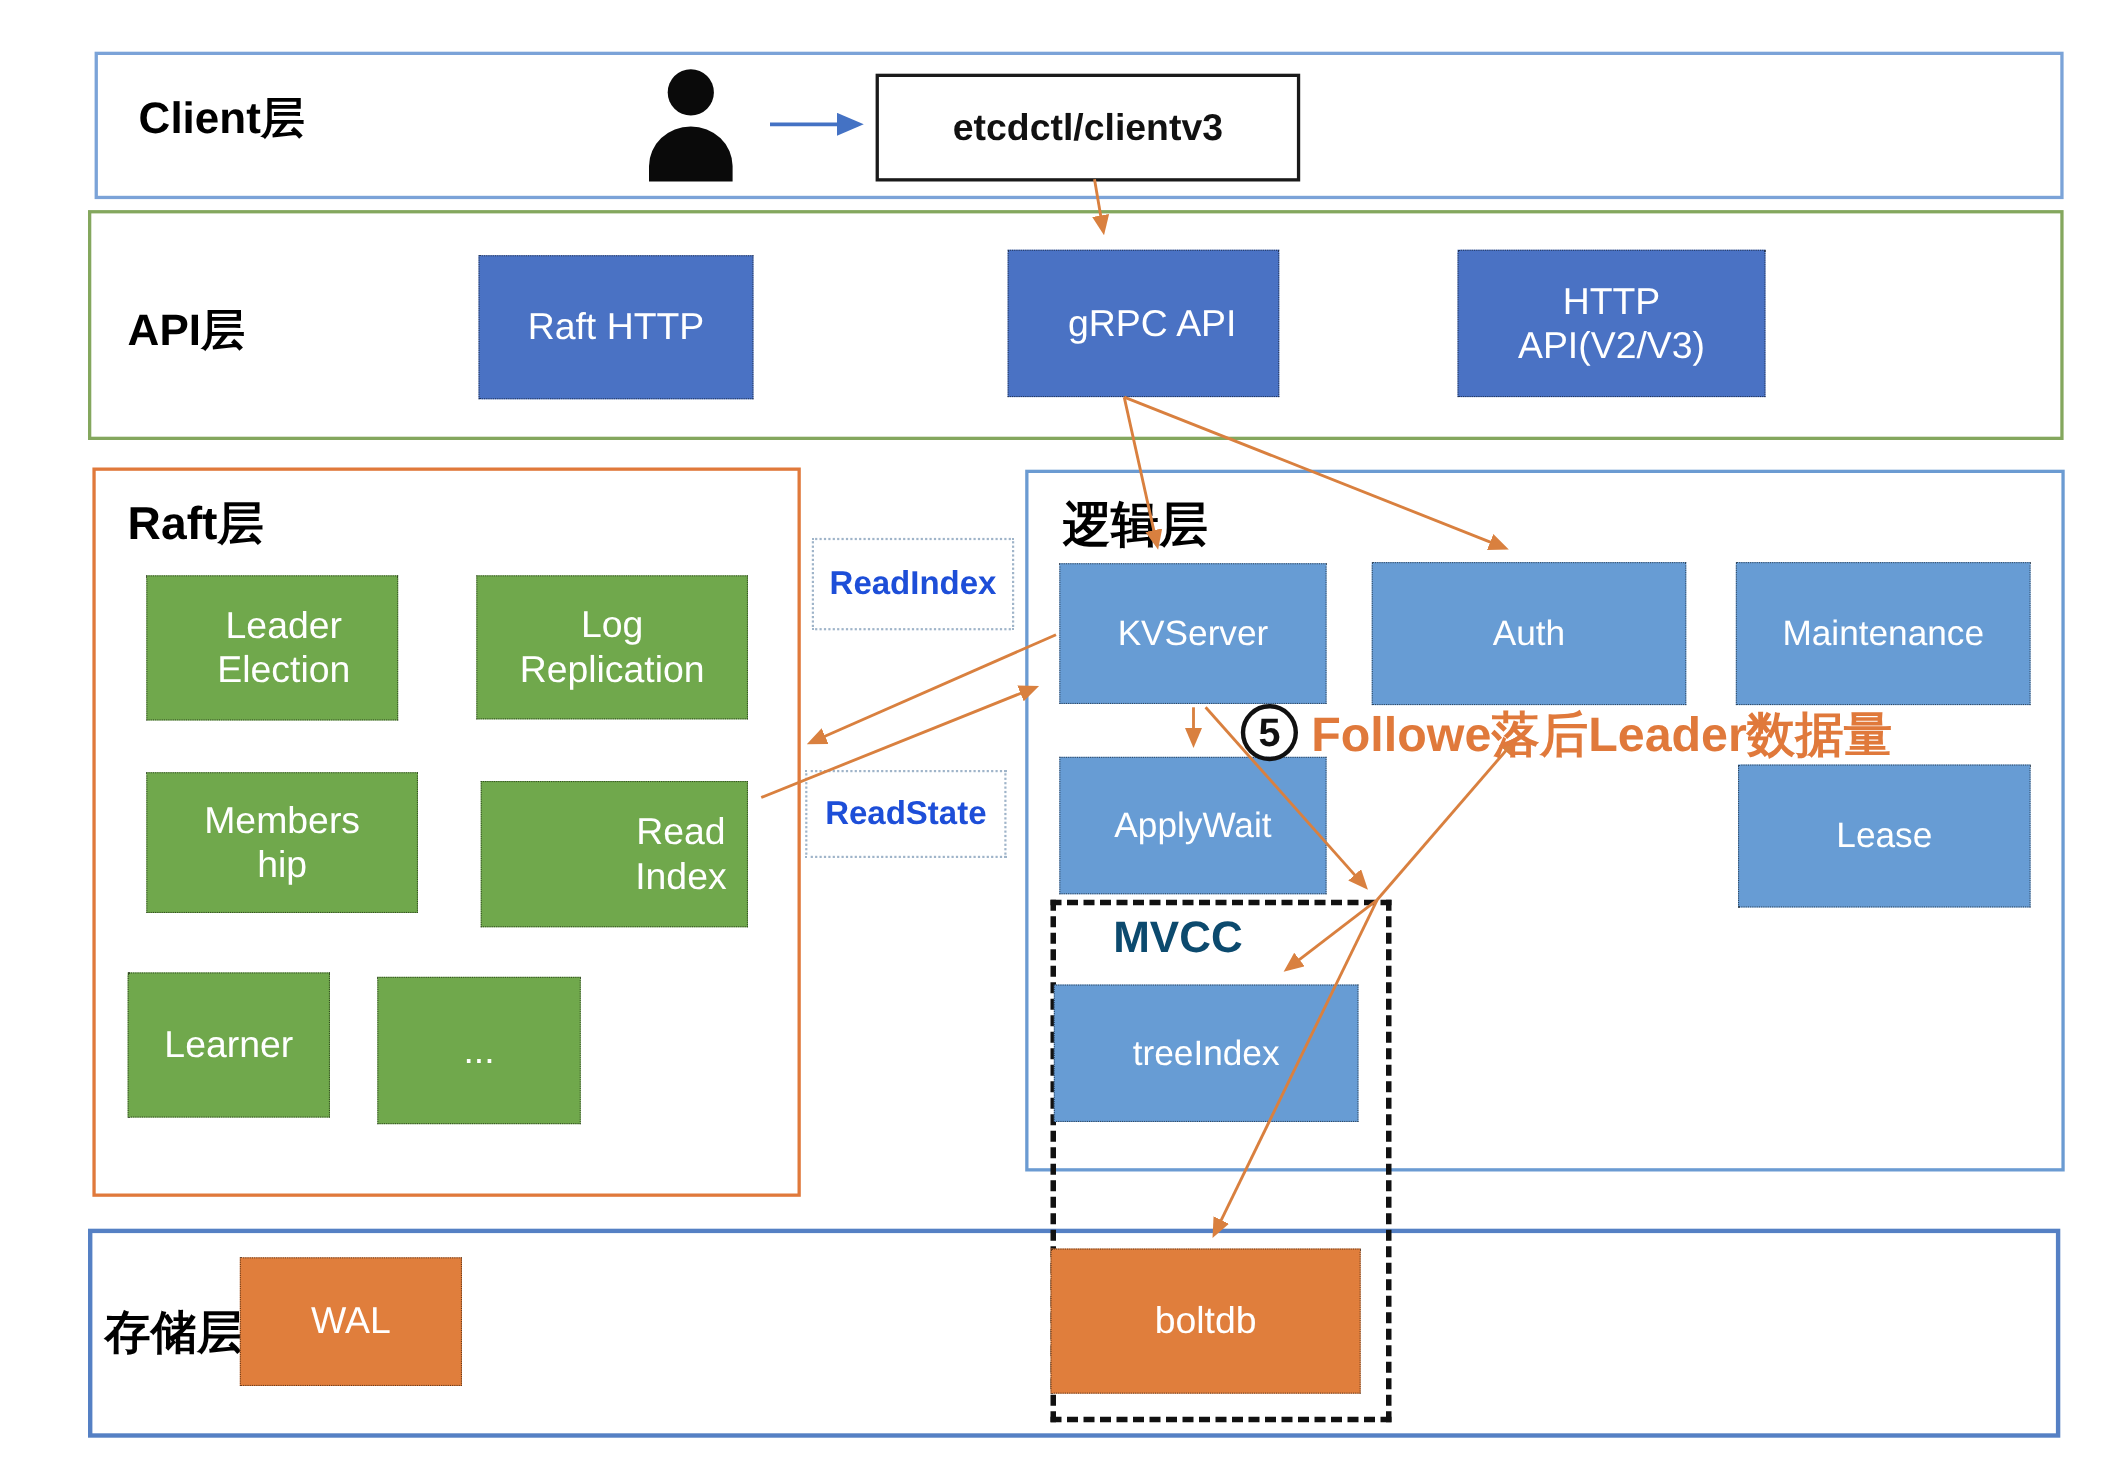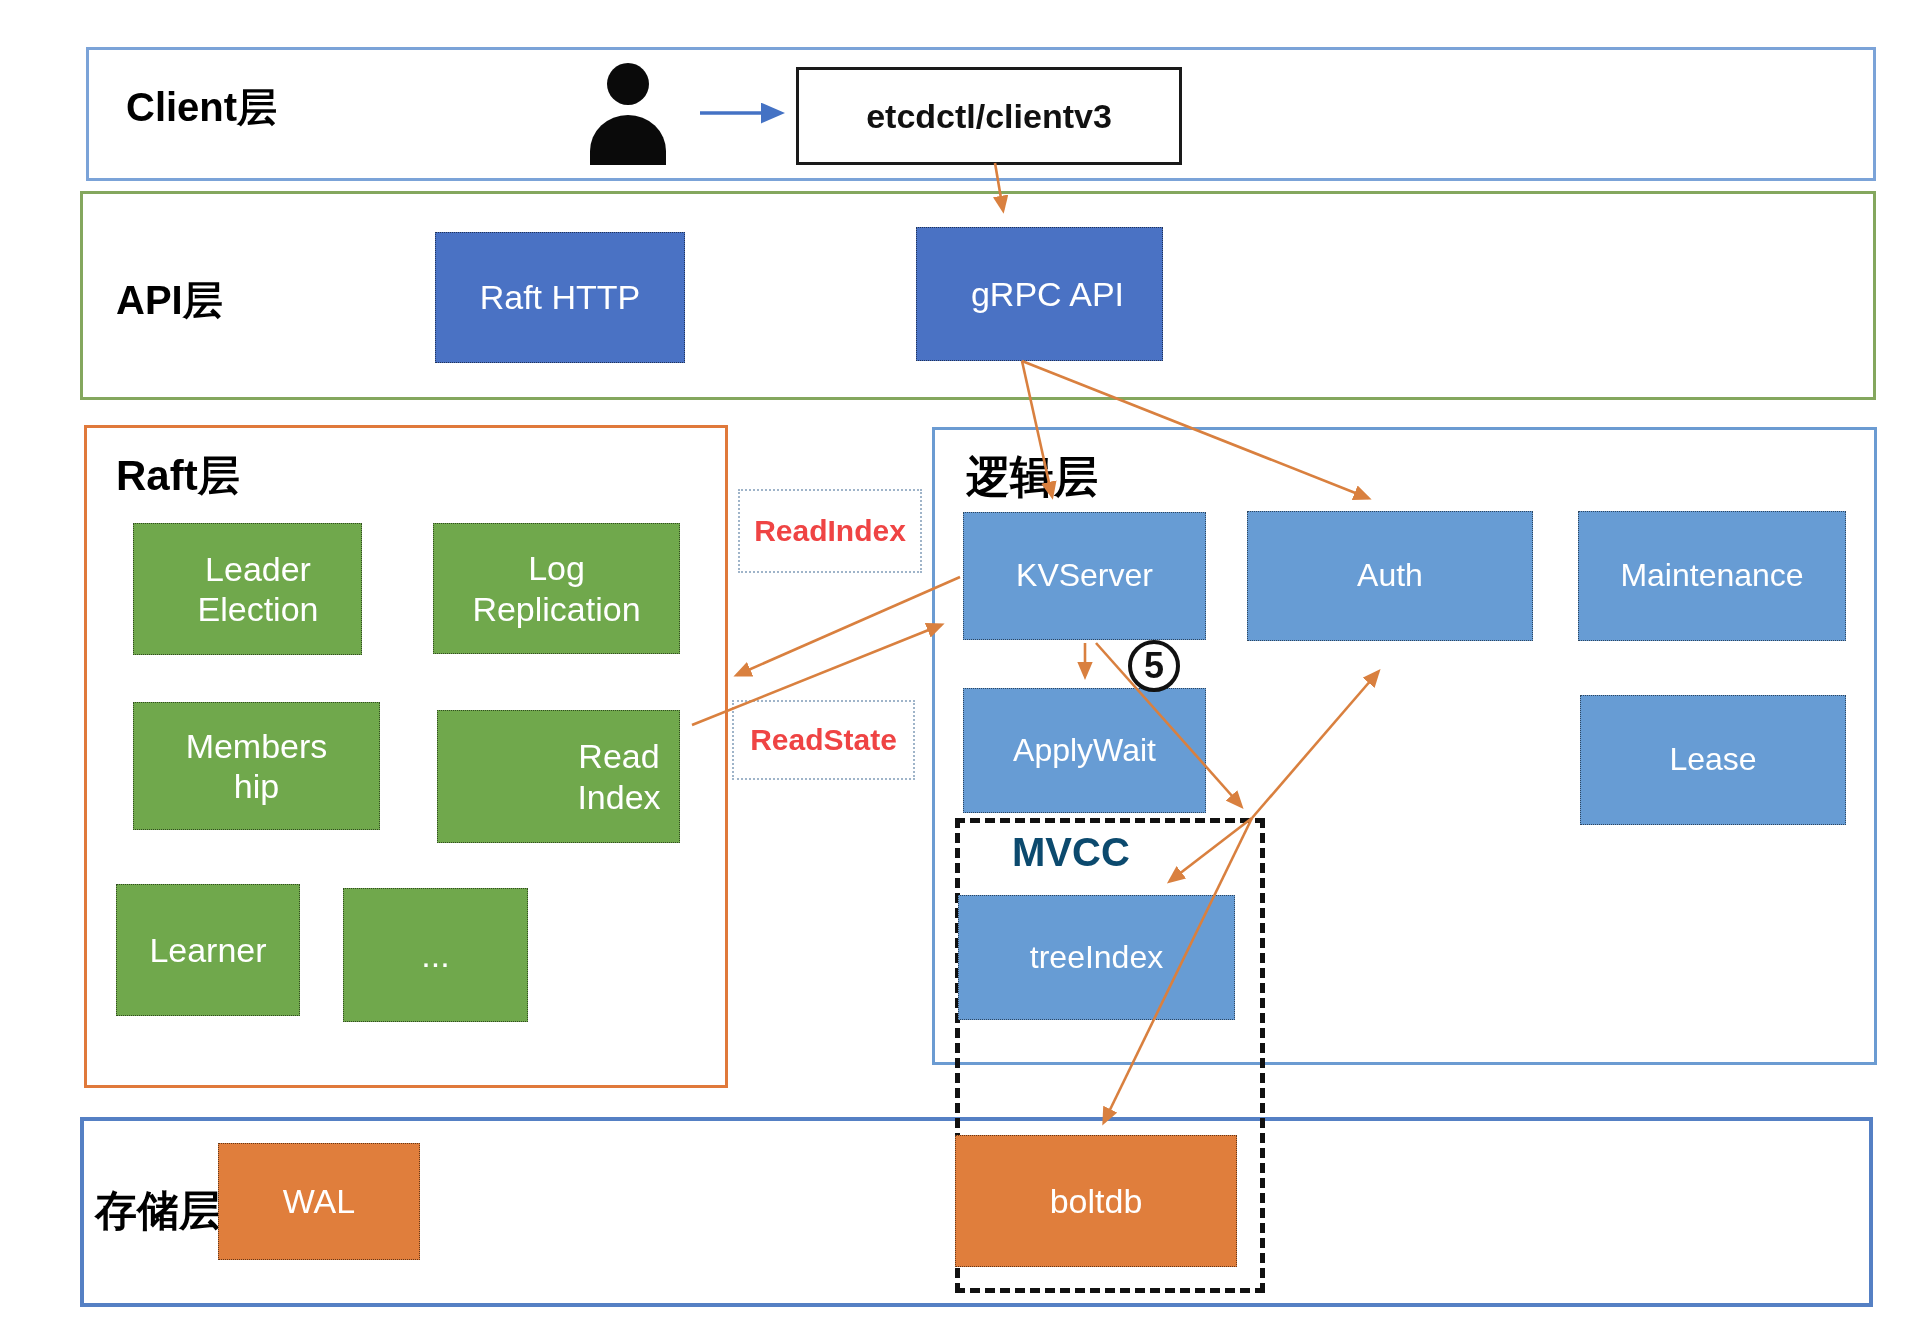--- a/index.html
+++ b/index.html
@@ -14,21 +14,21 @@
   .ltitle{position:absolute;color:#000000;font-weight:bold;}
   .fillbox{position:absolute;display:flex;align-items:center;justify-content:center;
            text-align:center;color:#ffffff;box-sizing:border-box;line-height:1.18;
            border:1px dotted rgba(0,0,0,.55);}
   .dkblue{background:#4a72c4;font-size:34px;}
   .ltblue{background:#679cd4;font-size:32px;}
   .green{background:#70a84c;font-size:34px;}
   .orange{background:#e07e3c;font-size:34px;}
   .tagbox{position:absolute;display:flex;align-items:center;justify-content:center;
           background:#fff;border:2px dotted #9fb4c9;box-sizing:border-box;
-          color:#ef4444;font-weight:bold;font-size:30px;}
+          color:#1d4ed8;font-weight:bold;font-size:30px;}
   .whitebox{position:absolute;display:flex;align-items:center;justify-content:center;
             background:#fff;border:3px solid #1a1a1a;color:#111;font-weight:bold;font-size:34px;}
   .mvcc-dash{position:absolute;left:955px;top:818px;width:310px;height:475px;
              border:5px dashed #111;box-sizing:border-box;background:transparent;z-index:3;}
   .mvcc-label{position:absolute;left:968px;top:830px;color:#0c4a6e;font-weight:bold;font-size:40px;z-index:4;margin-left:44px;}
   .anno-circle{position:absolute;left:1128px;top:640px;width:52px;height:52px;border:4px solid #111;
                border-radius:50%;display:flex;align-items:center;justify-content:center;
                color:#111;font-weight:bold;font-size:36px;box-sizing:border-box;background:#fff0;z-index:6;}
   .anno-text{position:absolute;left:1192px;top:642px;height:52px;display:flex;align-items:center;
              color:#e0793b;font-weight:bold;font-size:44px;white-space:nowrap;z-index:6;}
@@ -61,20 +61,24 @@
   </svg>
   <div class="whitebox" style="left:796px;top:67px;width:380px;height:92px;">
     <span class="boxlabel">etcdctl/clientv3</span>
   </div>
 
   <div class="fillbox dkblue" style="left:435px;top:232px;width:250px;height:131px;">
     <span class="boxlabel">Raft HTTP</span>
   </div>
   <div class="fillbox dkblue" style="left:916px;top:227px;width:247px;height:134px;padding-left:16px;">
     <span class="boxlabel">gRPC API</span>
+  </div>
+  <div class="fillbox dkblue" style="left:1325px;top:227px;width:280px;height:134px;flex-direction:column;">
+    <span class="boxlabel">HTTP</span>
+    <span class="boxlabel">API(V2/V3)</span>
   </div>
 
   <div class="fillbox green" style="left:133px;top:523px;width:229px;height:132px;padding-left:21px;">
     <span class="boxlabel" style="max-width:180px;">Leader Election</span>
   </div>
   <div class="fillbox green" style="left:433px;top:523px;width:247px;height:131px;">
     <span class="boxlabel" style="max-width:210px;">Log Replication</span>
   </div>
   <div class="fillbox green" style="left:133px;top:702px;width:247px;height:128px;">
     <span class="boxlabel" style="max-width:155px;overflow-wrap:anywhere;">Membership</span>
@@ -114,20 +118,21 @@
 
   <div class="mvcc-dash"></div>
   <div class="mvcc-label">MVCC</div>
   <div class="fillbox ltblue z4" style="left:958px;top:895px;width:277px;height:125px;">
     <span class="boxlabel">treeIndex</span>
   </div>
 
   <div class="anno-circle">
     <span>5</span>
   </div>
+  <div class="anno-text">Followe落后Leader数据量</div>
 
   <div class="fillbox orange z2" style="left:218px;top:1143px;width:202px;height:117px;">
     <span class="boxlabel">WAL</span>
   </div>
   <div class="fillbox orange z4" style="left:955px;top:1135px;width:282px;height:132px;">
     <span class="boxlabel">boltdb</span>
   </div>
 
   <svg class="overlay" width="1920" height="1336" viewBox="0 0 1920 1336">
     <defs>

